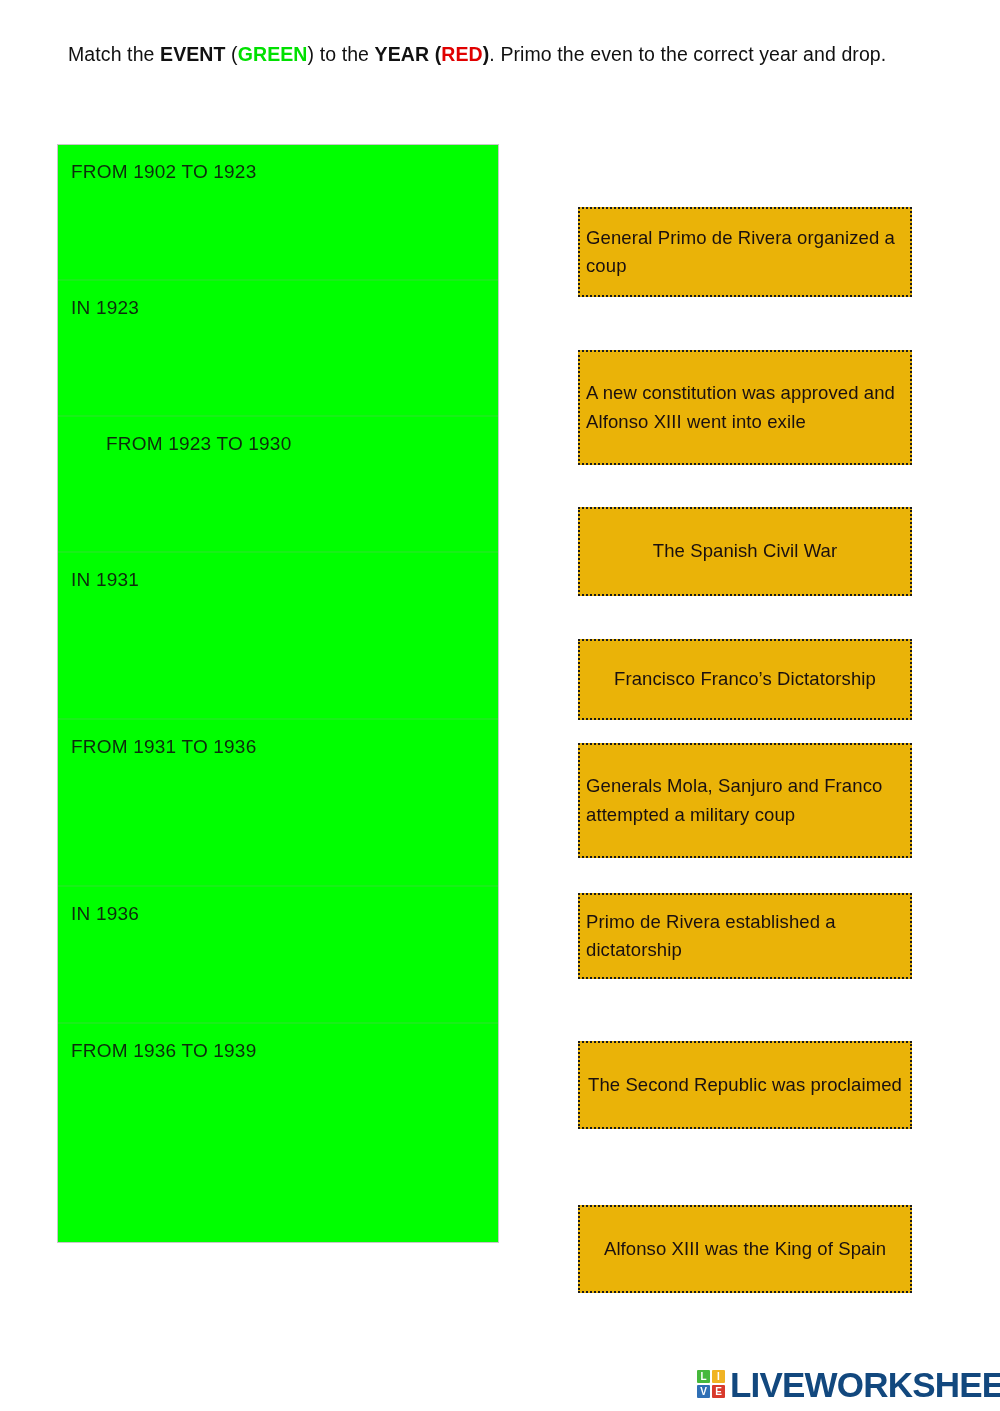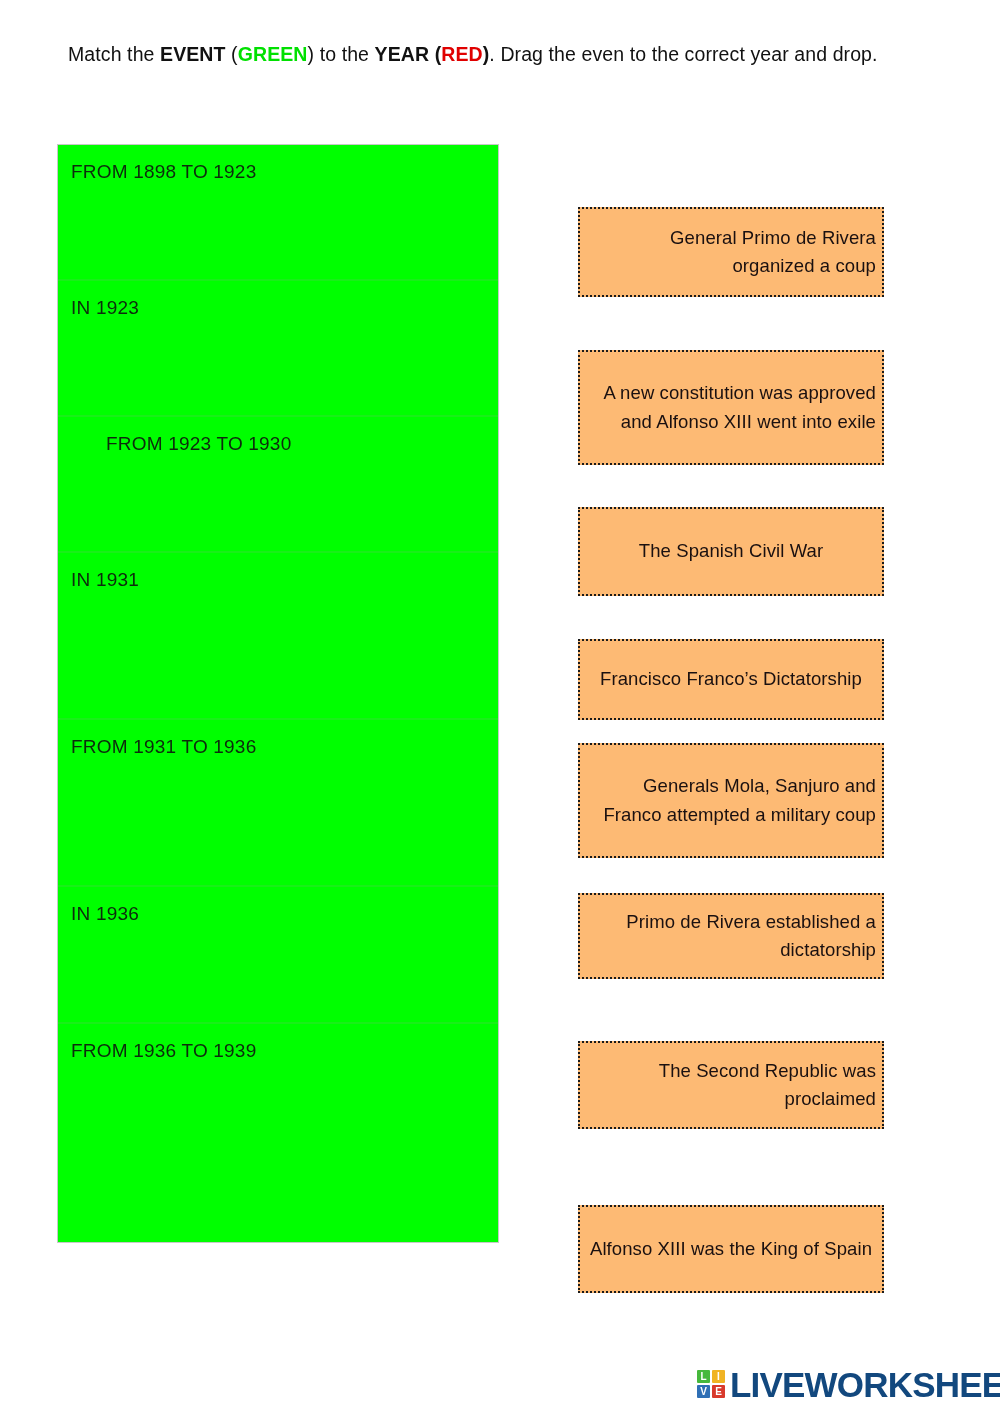--- a/index.html
+++ b/index.html
@@ -63,28 +63,28 @@
   .card-column {
     position: absolute;
     left: 578px;
     top: 0;
     width: 306px;
     height: 1411px;
   }
   .drag-card {
     position: absolute;
     left: 0;
-    width: 306px;
+    width: 334px;
     box-sizing: border-box;
-    background: #fdba74;
+    background: #eab308;
     border: 2px dotted #1a1a1a;
     color: #1a1010;
     font-size: 18.5px;
     line-height: 1.52;
-    text-align: right;
+    text-align: left;
     display: flex;
     align-items: center;
     justify-content: center;
     padding: 4px 6px;
     letter-spacing: 0.1px;
   }
 
   
   .lw-logo {
     position: absolute;
@@ -120,26 +120,26 @@
     font-weight: bold;
     color: #12487e;
     letter-spacing: -0.8px;
     line-height: 1;
   }
 </style>
 </head>
 <body>
 
 <div class="instructions">
-  <span>Match the </span><span class="bold">EVENT</span><span> (</span><span class="green-word">GREEN</span><span>) to the </span><span class="bold">YEAR (</span><span class="red-word">RED</span><span class="bold">)</span><span>.  Drag the even to the correct year and drop.</span>
+  <span>Match the </span><span class="bold">EVENT</span><span> (</span><span class="green-word">GREEN</span><span>) to the </span><span class="bold">YEAR (</span><span class="red-word">RED</span><span class="bold">)</span><span>.  Primo the even to the correct year and drop.</span>
 </div>
 
 <div class="dropzone-panel">
   <div class="dropzone" style="height: 136px;">
-    <span class="dropzone-label">FROM 1898 TO 1923</span>
+    <span class="dropzone-label">FROM 1902 TO 1923</span>
   </div>
   <div class="dropzone" style="height: 136px;">
     <span class="dropzone-label">IN 1923</span>
   </div>
   <div class="dropzone" style="height: 136px; padding-left: 48px;">
     <span class="dropzone-label">FROM 1923 TO 1930</span>
   </div>
   <div class="dropzone" style="height: 167px;">
     <span class="dropzone-label">IN 1931</span>
   </div>

